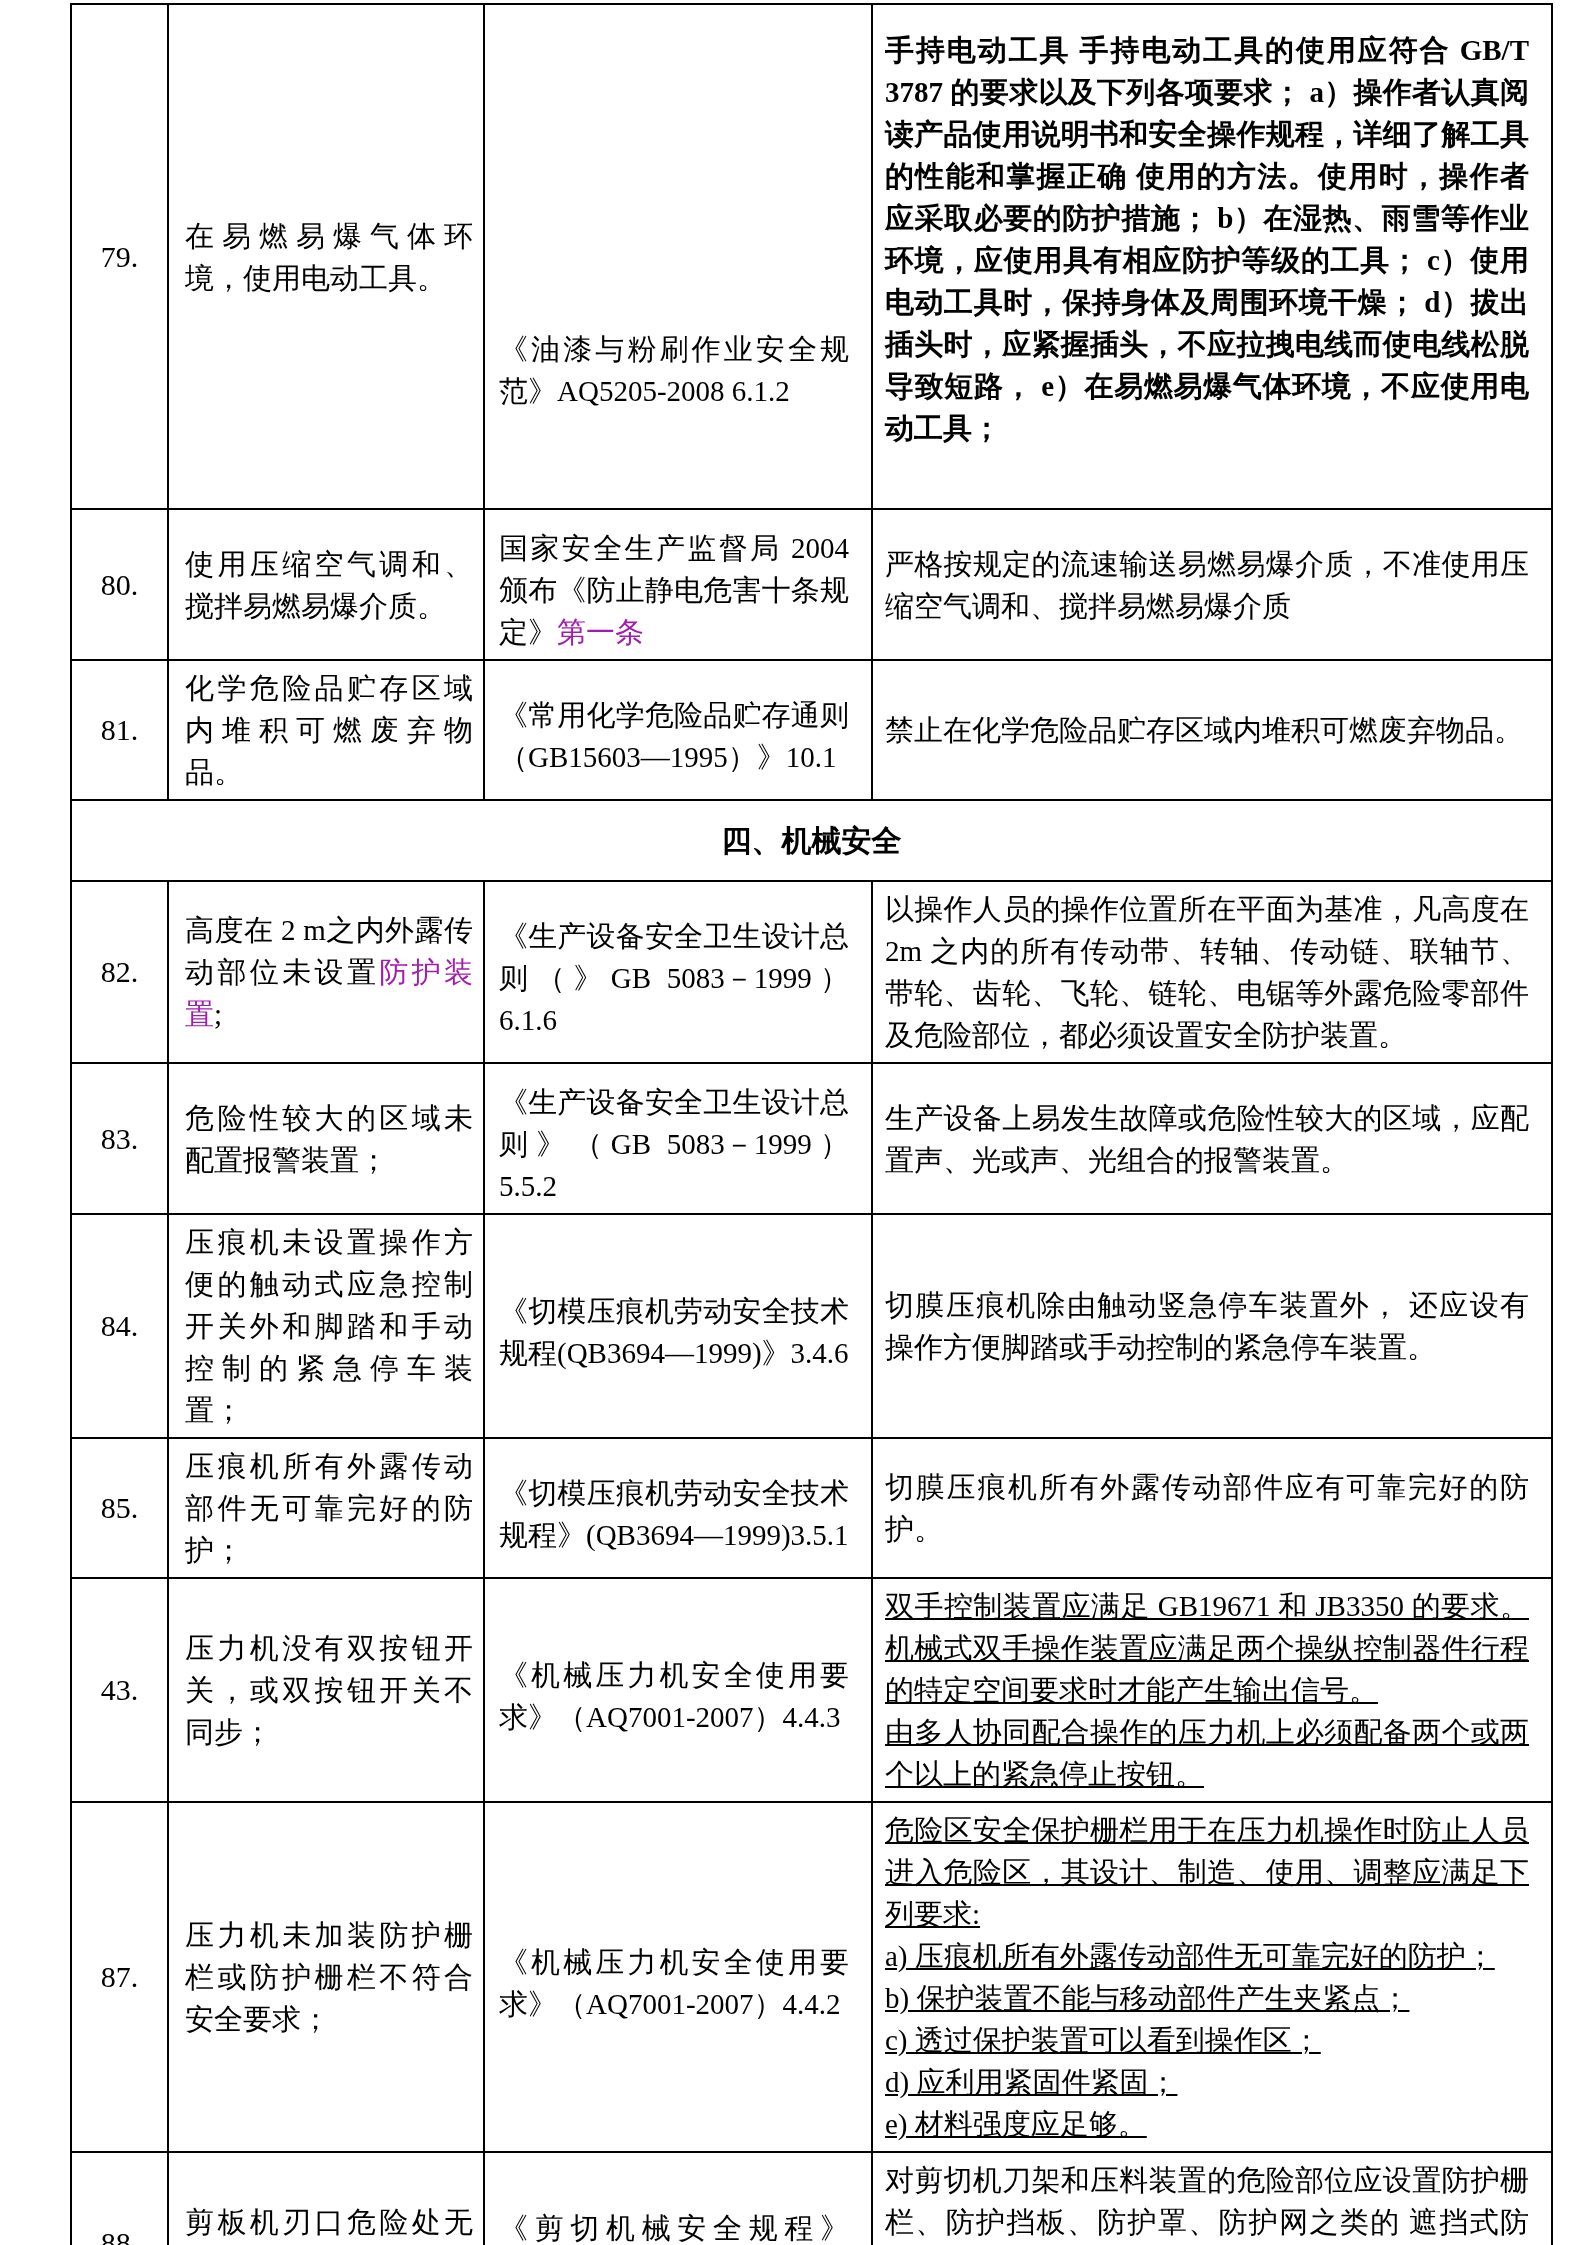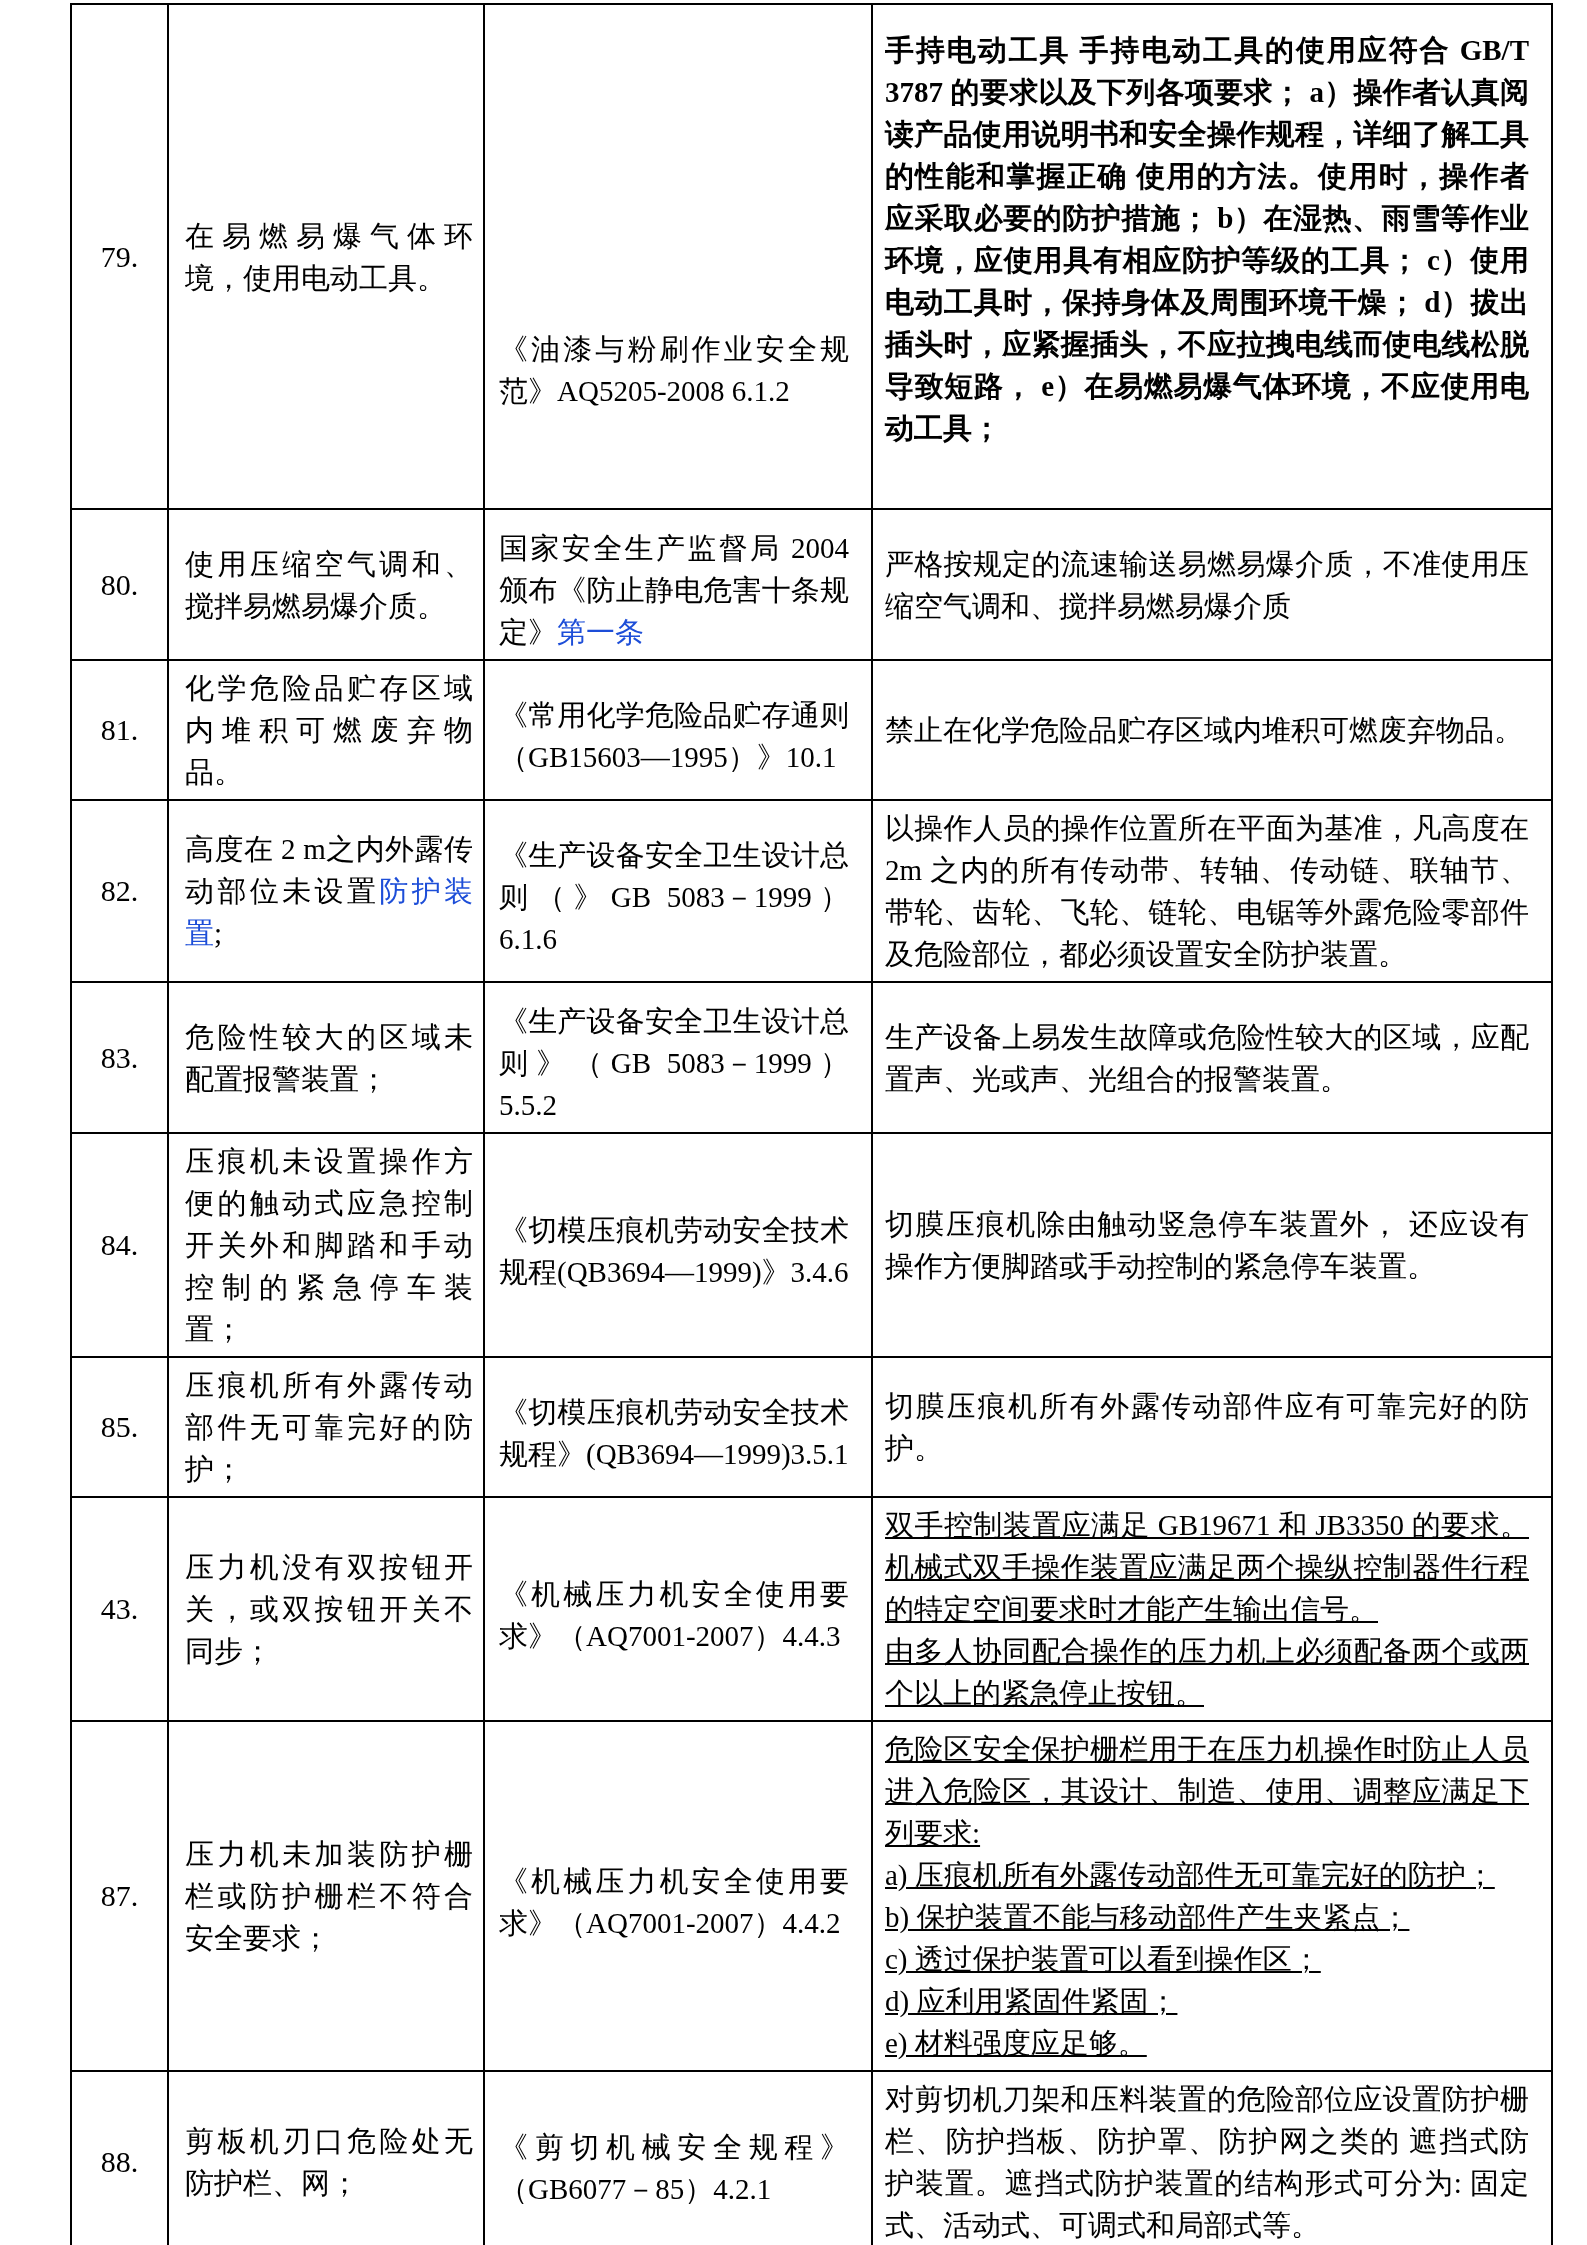--- a/index.html
+++ b/index.html
@@ -44,21 +44,21 @@
   tr.h88{ height:169px; }
   td.r79reg{ vertical-align:bottom; padding-bottom:96px; }
   td.r79req{ vertical-align:top; padding-top:24px;font-weight:bold; }
   tr.section td{
     text-align:center;
     font-weight:bold;
     font-size:30px;
     border-left:2px solid #000;
     border-right:2px solid #000;
   }
-  .red{ color:#1d4ed8;margin-top:24px; }
+  .red{ color:#a21caf;margin-top:24px; }
   .para{ margin:0;text-decoration:underline; }
 </style>
 </head>
 <body>
 
 <div class="sheet">
   <table>
     <colgroup>
       <col class="c-num">
         <col class="c-desc">
@@ -81,20 +81,23 @@
       <td class="req"><span>严格按规定的流速输送易燃易爆介质，不准使用压缩空气调和、搅拌易燃易爆介质</span></td>
     </tr>
 
     <tr class="h81">
       <td class="num"><span>81.</span></td>
       <td class="desc"><span>化学危险品贮存区域内堆积可燃废弃物品。</span></td>
       <td class="reg"><span>《常用化学危险品贮存通则（GB15603—1995）》10.1</span></td>
       <td class="req"><span>禁止在化学危险品贮存区域内堆积可燃废弃物品。</span></td>
     </tr>
 
+    <tr class="hsec section">
+      <td colspan="4"><span>四、机械安全</span></td>
+    </tr>
 
     <tr class="h82">
       <td class="num"><span>82.</span></td>
       <td class="desc"><span>高度在 2 m之内外露传动部位未设置</span><span class="red">防护装置</span><span>;</span></td>
       <td class="reg"><span>《生产设备安全卫生设计总则（》GB 5083－1999）6.1.6</span></td>
       <td class="req"><span>以操作人员的操作位置所在平面为基准，凡高度在 2m 之内的所有传动带、转轴、传动链、联轴节、带轮、齿轮、飞轮、链轮、电锯等外露危险零部件及危险部位，都必须设置安全防护装置。</span></td>
     </tr>
 
     <tr class="h83">
       <td class="num"><span>83.</span></td>

